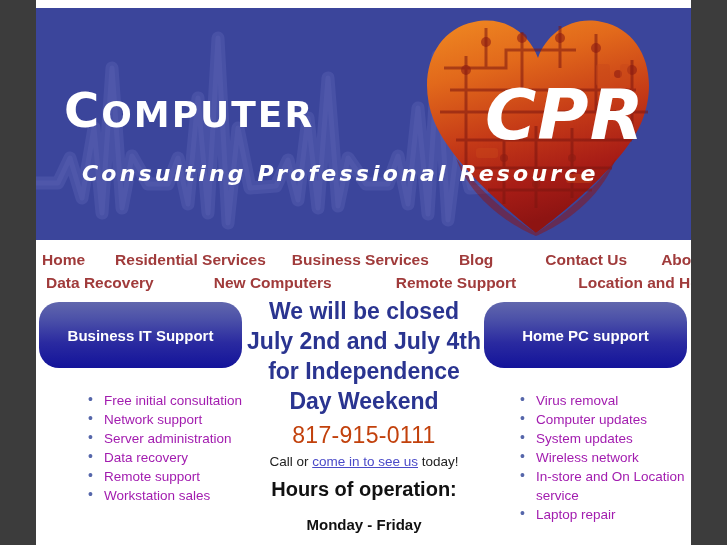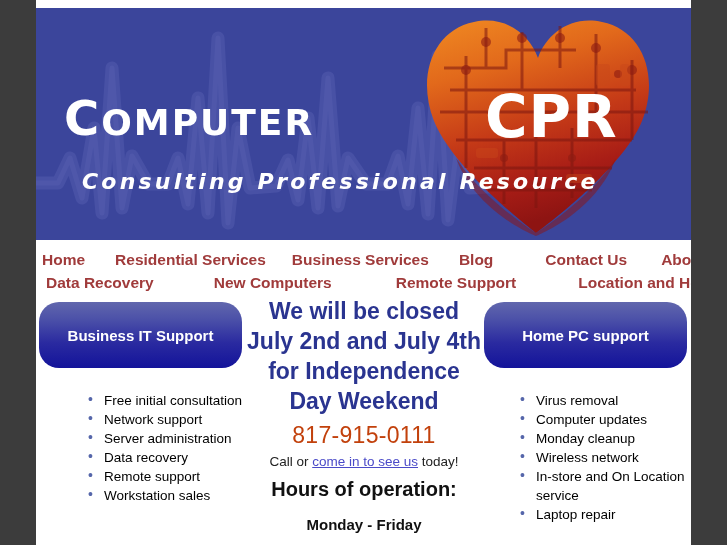--- a/index.html
+++ b/index.html
@@ -41,21 +41,21 @@
   }
   #banner svg.bannersvg {
     position: absolute;
     left: 0; top: 0;
     width: 655px;
     height: 232px;
     display: block;
   }
   .banner-text-layer {
     position: absolute;
-    left: 0; top: 8px;
+    left: 0; top: 0;
     width: 655px; height: 232px;
     pointer-events: none;
   }
   #logo-main {
     position: absolute;
     left: 28px;
     top: 78px;
     font-family: "DejaVu Sans", sans-serif;
     font-size: 48px;
     font-weight: bold;
@@ -65,26 +65,27 @@
     line-height: 1;
   }
   #logo-main .small-caps {
     font-size: 36px;
   }
   #logo-cpr {
     position: absolute;
     left: 449px;
     top: 72px;
     font-family: "DejaVu Sans", sans-serif;
-    font-size: 58px;
+    font-size: 70px;
     font-weight: bold;
     color: #ffffff;
     letter-spacing: 1px;
     white-space: nowrap;
     line-height: 1;
+    font-style: italic;
   }
   #logo-tagline {
     position: absolute;
     left: 46px;
     top: 155px;
     font-family: "DejaVu Sans", sans-serif;
     font-size: 22px;
     font-weight: bold;
     font-style: italic;
     color: #ffffff;
@@ -209,21 +210,21 @@
   }
 
   
   .bullet-list {
     position: absolute;
     margin: 0;
     padding: 0;
     list-style: none;
   }
   .bullet-list li {
-    color: #000000;
+    color: #a21caf;
     font-family: "Liberation Sans", sans-serif;
     font-size: 13.5px;
     line-height: 19px;
     position: relative;
     padding-left: 18px;
     margin: 0;
   }
   .bullet-list li::before {
     content: "\2022";
     position: absolute;
@@ -380,20 +381,20 @@
       <li>Network support</li>
       <li>Server administration</li>
       <li>Data recovery</li>
       <li>Remote support</li>
       <li>Workstation sales</li>
     </ul>
 
     <ul class="bullet-list" id="list-home">
       <li>Virus removal</li>
       <li>Computer updates</li>
-      <li>Monday cleanup</li>
+      <li>System updates</li>
       <li>Wireless network</li>
       <li>In-store and On Location service</li>
       <li>Laptop repair</li>
     </ul>
 
   </div>
 </div>
 
 </body></html>

